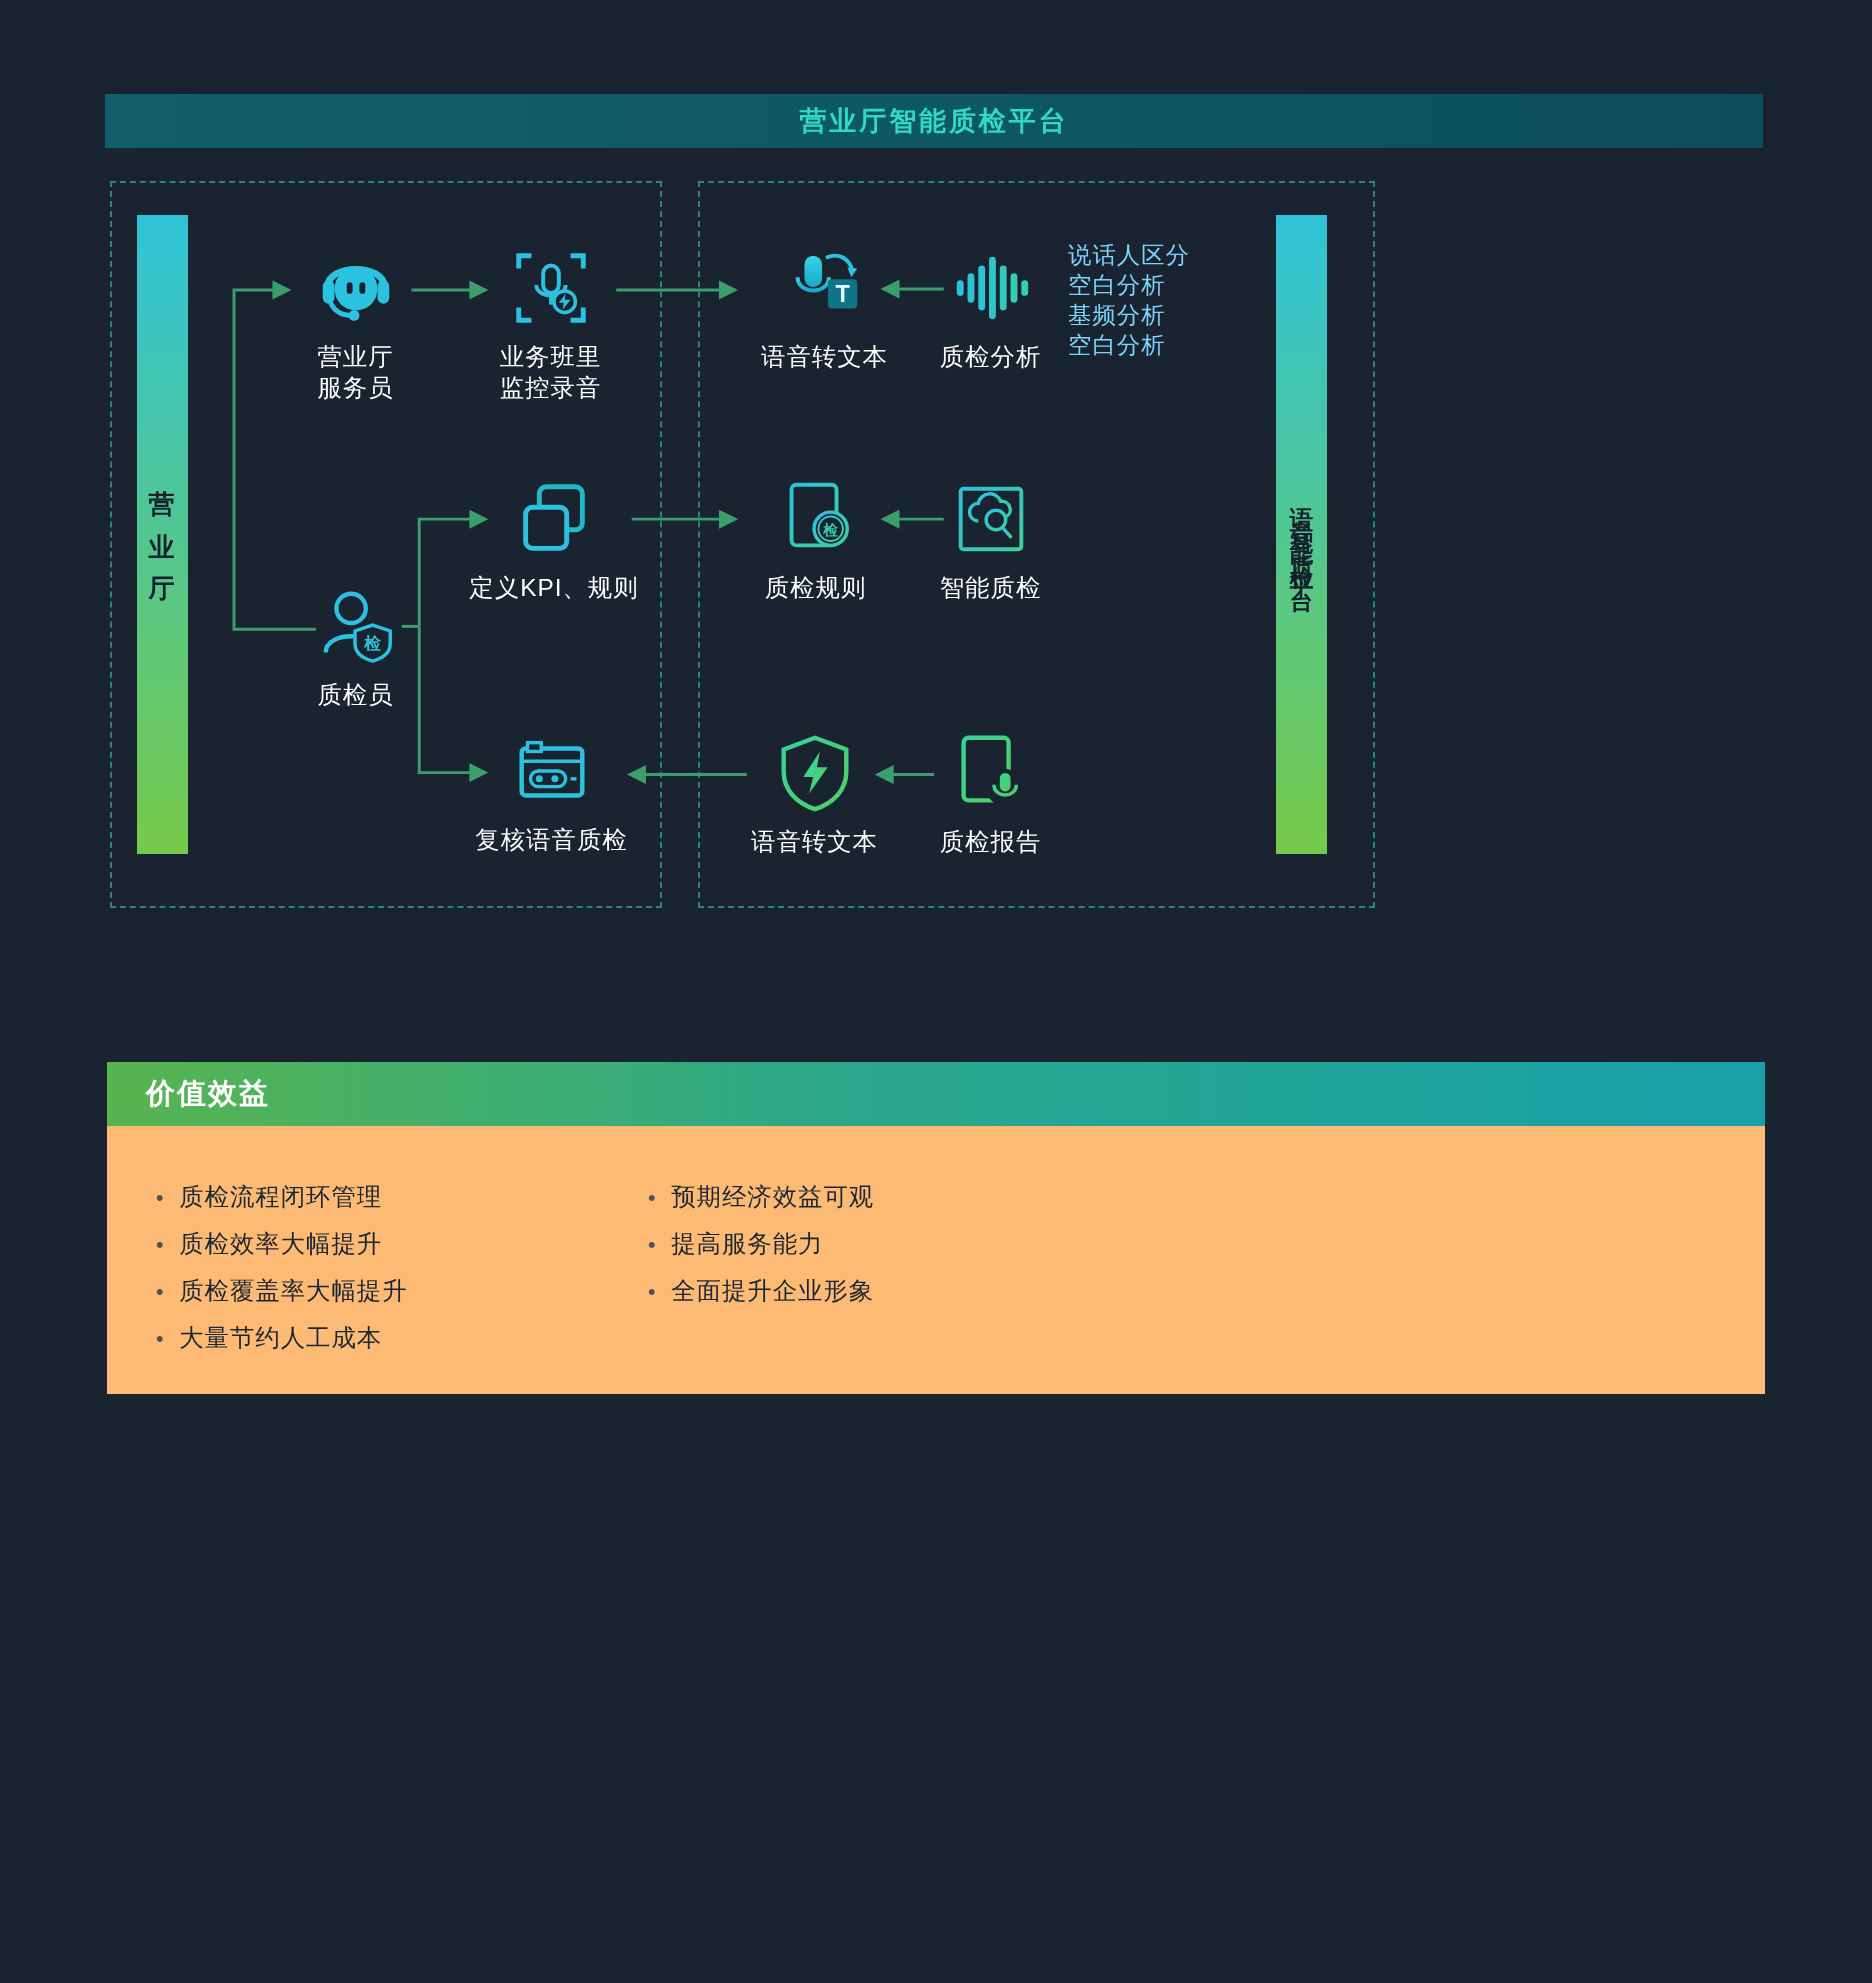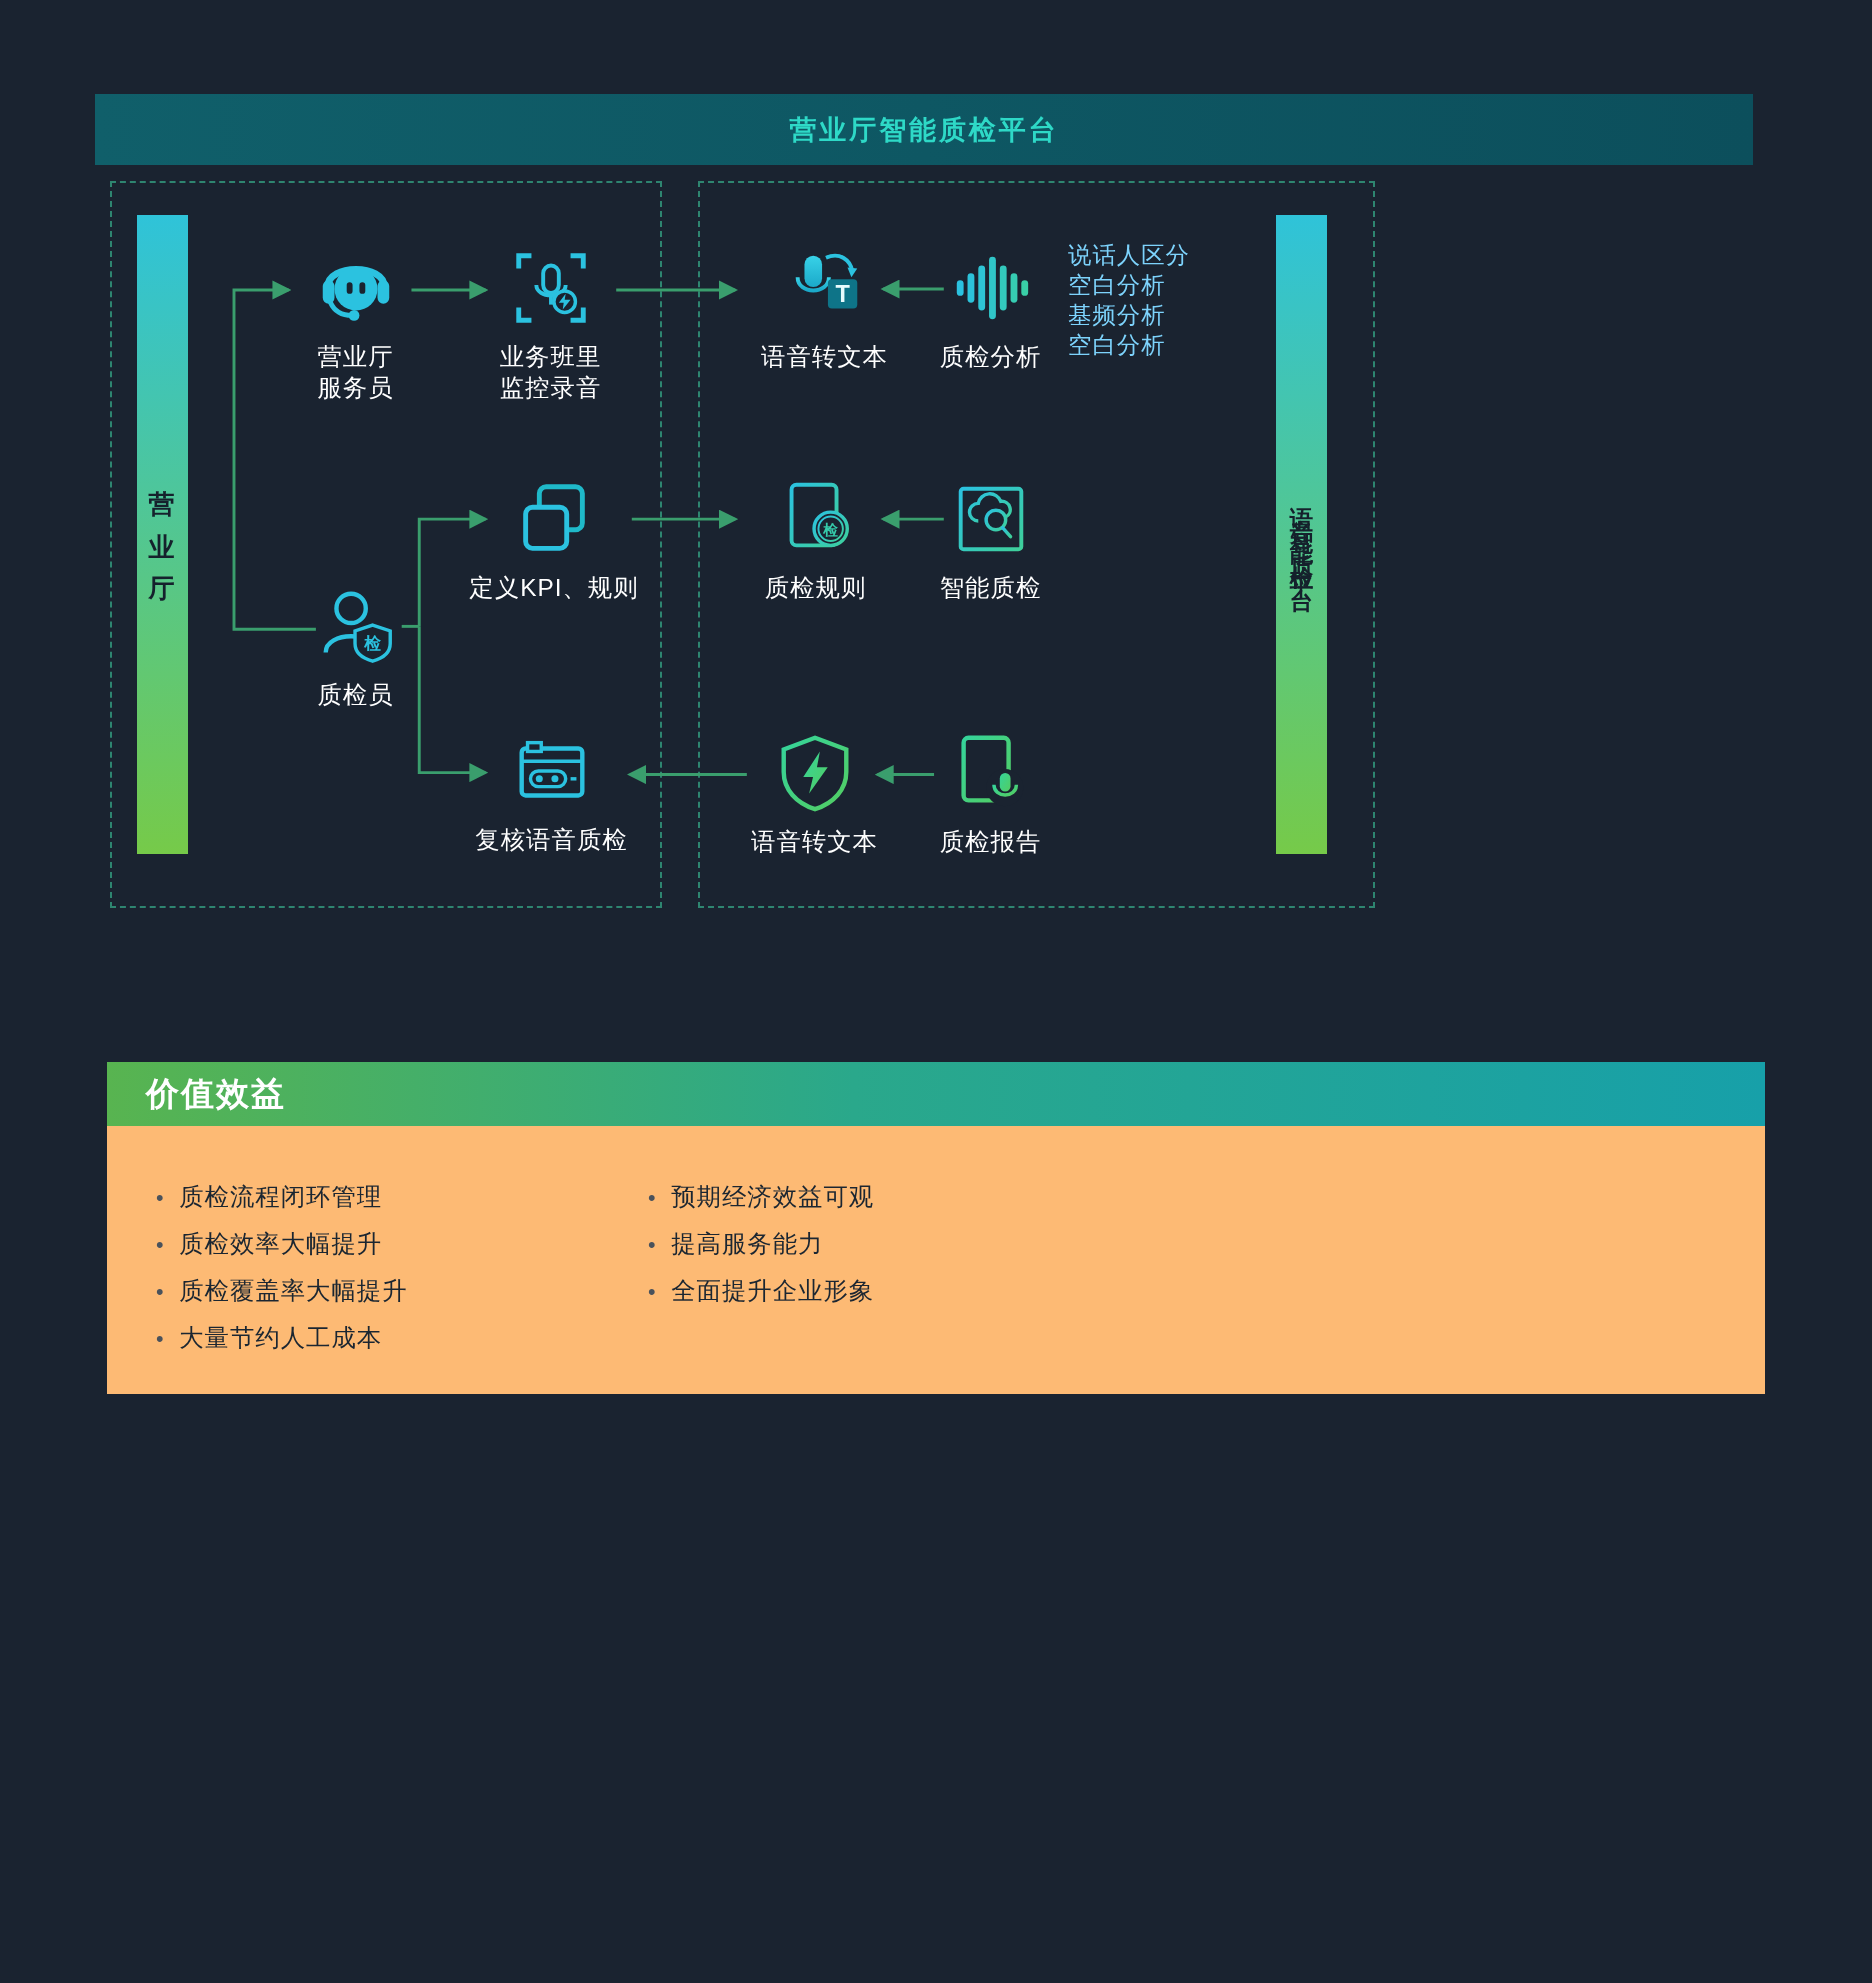--- a/index.html
+++ b/index.html
@@ -1,20 +1,20 @@
 <!DOCTYPE html>
 <html><head>
 <meta charset="utf-8">
 <style>
   * { margin:0; padding:0; box-sizing:border-box; }
   html,body { background:#1a2330; }
   body { font-family:"Liberation Sans","DejaVu Sans",sans-serif; }
   .page { position:relative; width:1872px; height:1984px; background:#1a2330; overflow:hidden; }
 
-  .banner { position:absolute; left:95px; top:94px; width:1658px; height:71px;
+  .banner { position:absolute; left:105px; top:94px; width:1658px; height:54px;
             background:linear-gradient(90deg,#105f6a,#0c4f5c);
             display:flex; align-items:center; justify-content:center; }
   .banner span { color:#2ed9c7; font-size:27px; font-weight:600; letter-spacing:2.9px; }
 
   .dashed-box { position:absolute; border:2px dashed #2e8570; }
   .box-left  { left:110px; top:181px; width:552px; height:727px; }
   .box-right { left:698px; top:181px; width:677px; height:727px; }
 
   .vbar { position:absolute; top:215px; width:51px; height:639px;
           background:linear-gradient(180deg,#2fc3d9,#76ca49);
@@ -31,21 +31,21 @@
   .node svg.icon { display:block; margin:0 auto; width:88px; height:88px; }
   .node-label { margin-top:8.8px; color:#ffffff; font-size:24.4px; line-height:31px;
                 letter-spacing:1px; white-space:pre-line; }
 
   .ann { position:absolute; color:#7dd3fc; font-size:23.4px; line-height:30px; }
   .ann-item { letter-spacing:1px; white-space:nowrap; }
 
   .value-header { position:absolute; left:107px; top:1062px; width:1658px; height:64px;
                   background:linear-gradient(90deg,#58b450 0%,#2aa88b 45%,#17a0a9 100%);
                   display:flex; align-items:center; padding-left:39px; }
-  .value-header span { color:#ffffff; font-size:33px; font-weight:700; letter-spacing:2px;font-family:Liberation Mono, monospace; }
+  .value-header span { color:#ffffff; font-size:29px; font-weight:700; letter-spacing:2px;font-family:Liberation Mono, monospace; }
   .value-body { position:absolute; left:107px; top:1126px; width:1658px; height:268px; background:#fdba74; }
   .value-col { position:absolute; list-style:none; top:47px; }
   .col-left  { left:49px; }
   .col-right { left:541px; }
   .value-col li { height:47px; line-height:47px; color:#1b2631; font-size:24.4px;
                   letter-spacing:1px; white-space:nowrap; }
   .value-col li::before { content:"•"; color:#4a525b; margin-right:14.6px; font-size:21.5px; }
 
   svg text { font-family:"Liberation Sans","DejaVu Sans",sans-serif; }
 </style>

